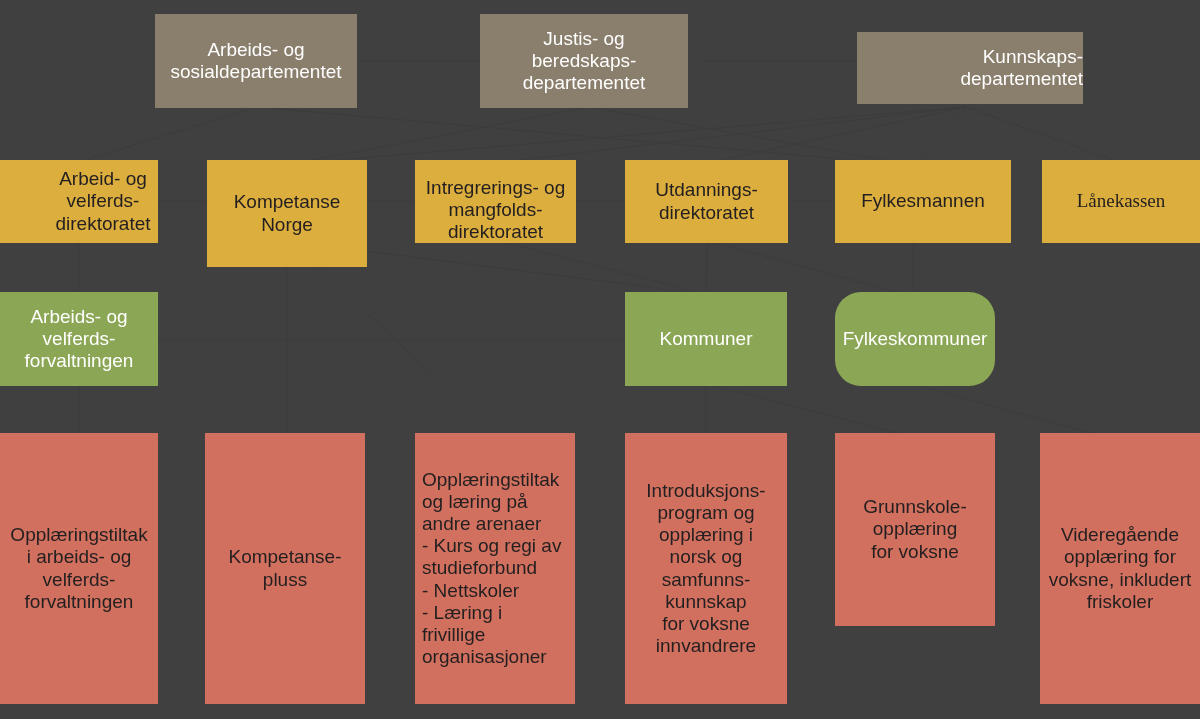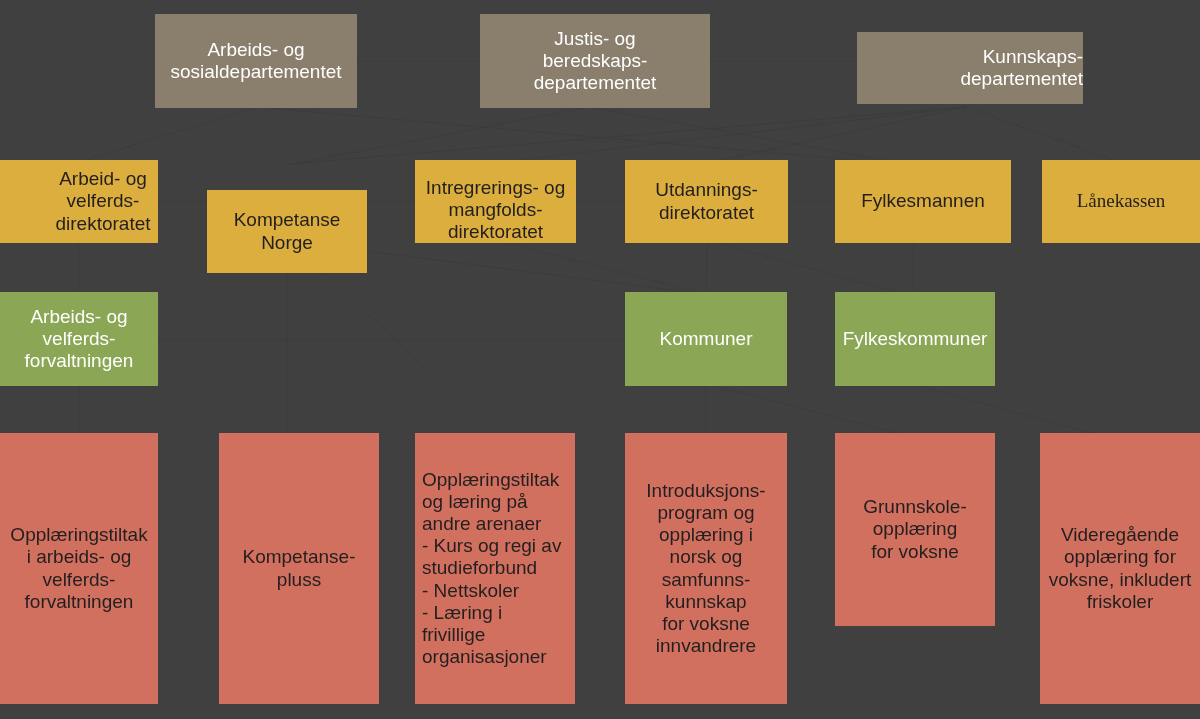--- a/index.html
+++ b/index.html
@@ -74,36 +74,36 @@
     <line x1="79" y1="384" x2="79" y2="435"></line>
     <line x1="706" y1="384" x2="706" y2="435"></line>
     <line x1="707" y1="384" x2="905" y2="435"></line>
     <line x1="912" y1="384" x2="1098" y2="435"></line>
   </svg>
 
   <div class="node dept" style="left:155px; top:14px; width:202px; height:94px;">
     <span class="lbl">Arbeids- og
 sosialdepartementet</span>
   </div>
-  <div class="node dept" style="left:480px; top:14px; width:230px; height:94px;">
+  <div class="node dept" style="left:480px; top:14px; width:208px; height:94px;">
     <span class="lbl">Justis- og
 beredskaps-
 departementet</span>
   </div>
   <div class="node dept" style="left:857px; top:32px; width:226px; height:72px;text-align:right;">
     <span class="lbl">Kunnskaps-
 departementet</span>
   </div>
 
   <div class="node dir" style="left:0px; top:160px; width:158px; height:83px;padding-left:48px;">
     <span class="lbl">Arbeid- og
 velferds-
 direktoratet</span>
   </div>
-  <div class="node dir" style="left:207px; top:160px; width:160px; height:83px;margin-top:30px;">
+  <div class="node dir" style="left:207px; top:160px; width:160px; height:107px;">
     <span class="lbl">Kompetanse
 Norge</span>
   </div>
   <div class="node dir" style="left:415px; top:160px; width:161px; height:83px;align-items:flex-end;">
     <span class="lbl">Intregrerings- og
 mangfolds-
 direktoratet</span>
   </div>
   <div class="node dir" style="left:625px; top:160px; width:163px; height:83px;justify-content:center;">
     <span class="lbl">Utdannings-
@@ -117,31 +117,31 @@
   </div>
 
   <div class="node reg" style="left:0px; top:292px; width:158px; height:94px;">
     <span class="lbl">Arbeids- og
 velferds-
 forvaltningen</span>
   </div>
   <div class="node reg" style="left:625px; top:292px; width:162px; height:94px;">
     <span class="lbl">Kommuner</span>
   </div>
-  <div class="node reg" style="left:835px; top:292px; width:160px; height:94px;">
+  <div class="node reg" style="left:835px; top:292px; width:160px; height:94px;border-radius:26px;">
     <span class="lbl">Fylkeskommuner</span>
   </div>
 
   <div class="node prog" style="left:0px; top:433px; width:158px; height:271px;">
     <span class="lbl">Opplæringstiltak
 i arbeids- og
 velferds-
 forvaltningen</span>
   </div>
-  <div class="node prog" style="left:205px; top:433px; width:160px; height:271px;margin-left:14px;">
+  <div class="node prog" style="left:205px; top:433px; width:160px; height:271px;">
     <span class="lbl">Kompetanse-
 pluss</span>
   </div>
   <div class="node prog align-left" style="left:415px; top:433px; width:160px; height:271px;">
     <span class="lbl">Opplæringstiltak
 og læring på
 andre arenaer
 - Kurs og regi av
 studieforbund
 - Nettskoler

